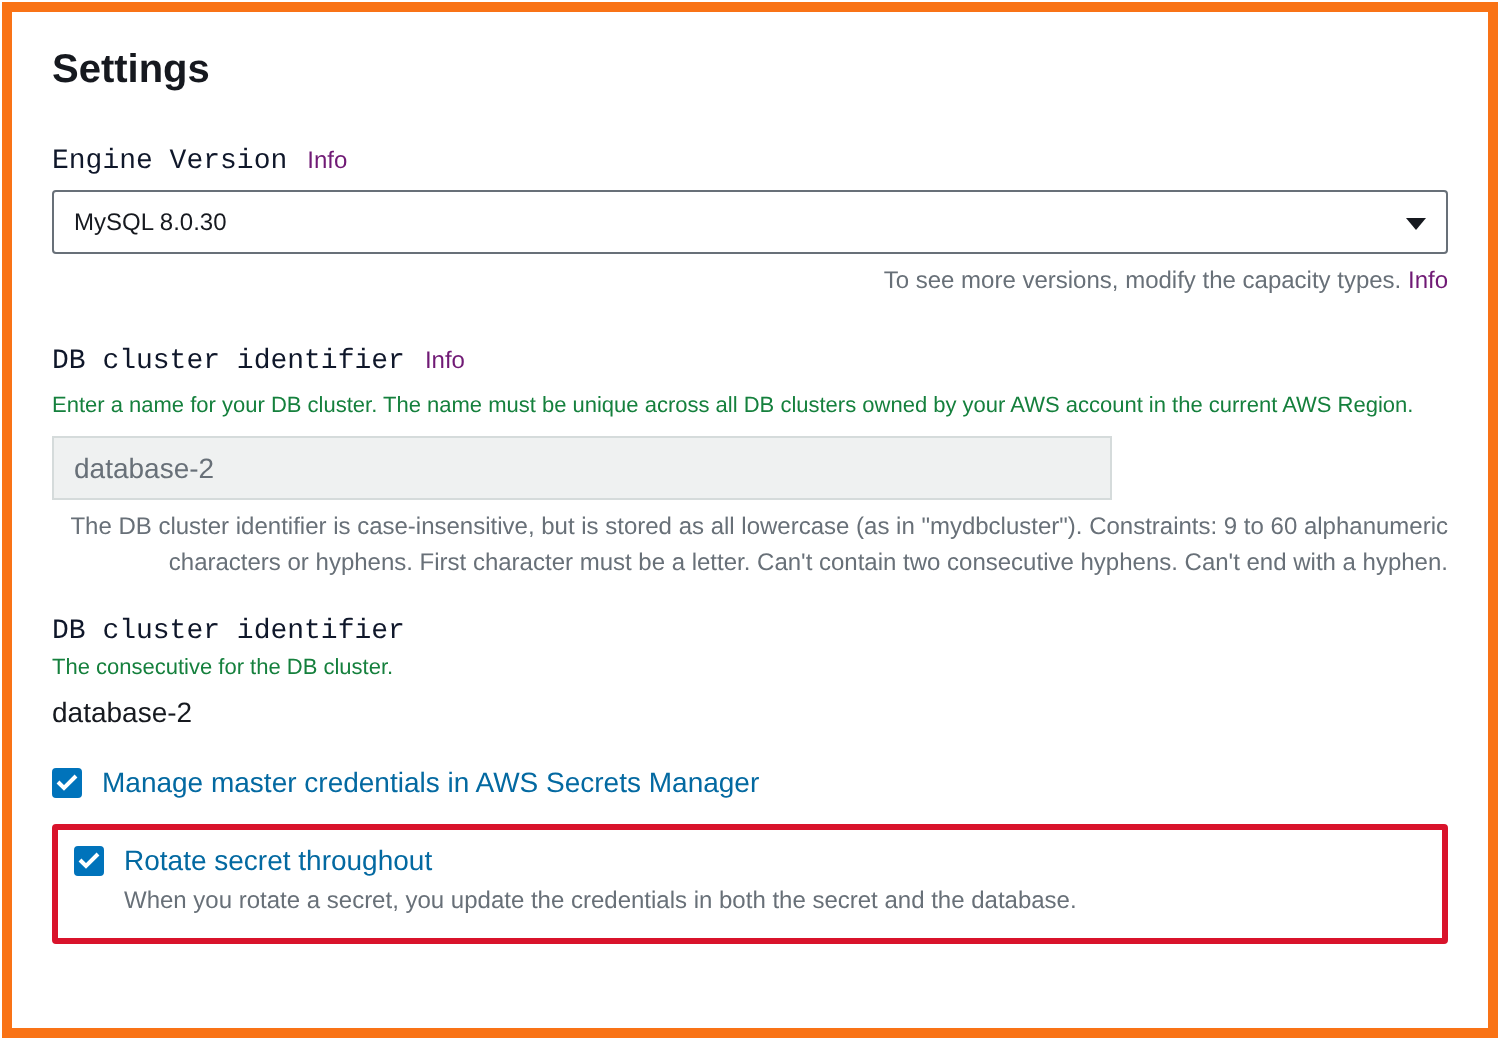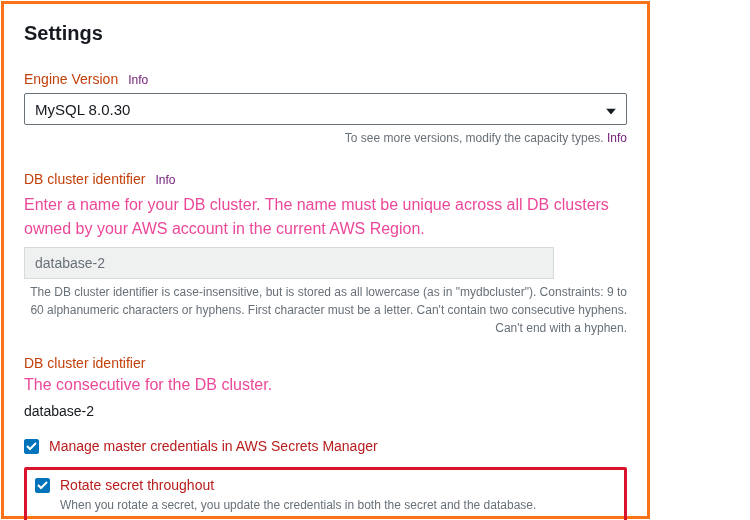--- a/index.html
+++ b/index.html
@@ -4,58 +4,59 @@
 <style>
   * { box-sizing: border-box; margin: 0; padding: 0; }
   body {
     font-family: "Amazon Ember", "Helvetica Neue", Arial, sans-serif;
     background: #fff;
     width: 750px;
     height: 520px;
     overflow: hidden;
   }
   .panel {
-    border: 3px solid #f97316;
-    width: 649px;
+    border: 5px solid #f97316;
+    width: 748px;
     height: 518px;
     margin: 1px;
     padding: 18px 20px;
   }
   .page-title {
     font-size: 20px;
     font-weight: 700;
     color: #16191f;
     margin-bottom: 26px;
   }
   .field-group { margin-bottom: 18px; }
   .field-label-row {
     display: flex;
     align-items: baseline;
     gap: 10px;
     margin-bottom: 6px;
   }
   .field-label {
     font-size: 14px;
     font-weight: 400;
-    color: #c2410c;
+    color: #0f172a;
+    font-family: Liberation Mono, monospace;
   }
   .info-link {
     color: #701a75;
     font-size: 12px;
     font-weight: 400;
     cursor: pointer;
   }
   .select {
     width: 100%;
     height: 32px;
     border: 1px solid #687078;
     border-radius: 2px;
     background: #fff;
     padding: 0 30px 0 10px;
-    font-size: 15px;
+    font-size: 12px;
     color: #16191f;
     display: flex;
     align-items: center;
     justify-content: space-between;
     cursor: pointer;
     position: relative;
   }
   .select .caret {
     position: absolute;
     right: 10px;
@@ -64,22 +65,22 @@
   }
   .hint {
     font-size: 12px;
     color: #687078;
     line-height: 1.5;
     margin-top: 4px;
     text-align: right;
   }
   .hint .info-link { font-size: 12px; }
   .desc {
-    font-size: 16px;
-    color: #ec4899;
+    font-size: 11px;
+    color: #15803d;
     line-height: 1.5;
     margin-top: 2px;
   }
   .text-input {
     width: 530px;
     height: 32px;
     border: 1px solid #d5dbdb;
     background: #eff1f1;
     padding: 0 10px;
     font-size: 14px;
@@ -107,21 +108,21 @@
     display: flex;
     align-items: center;
     justify-content: center;
     margin-top: 2px;
     cursor: pointer;
   }
   .checkbox svg { display: block; }
   .check-content { flex: 1; }
   .check-label {
     font-size: 14px;
-    color: #b91c1c;
+    color: #0369a1;
     line-height: 1.4;
   }
   .check-desc {
     font-size: 12px;
     color: #687078;
     line-height: 1.5;
     margin-top: 1px;
   }
   .highlight-box {
     border: 3px solid #d9132b;

